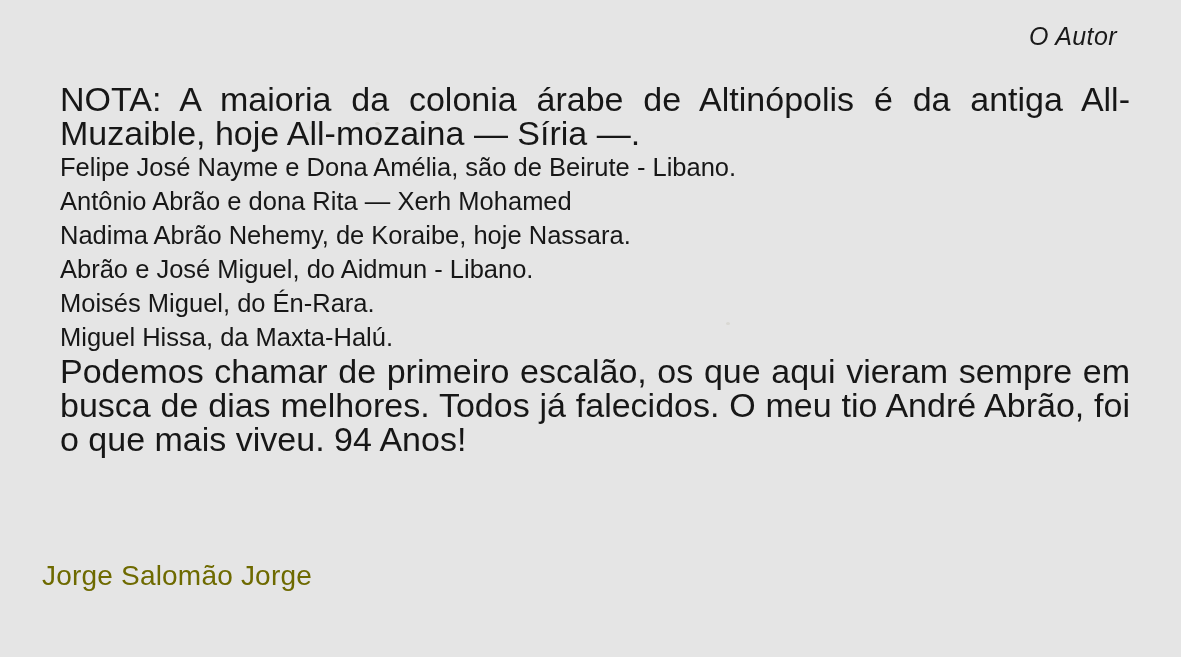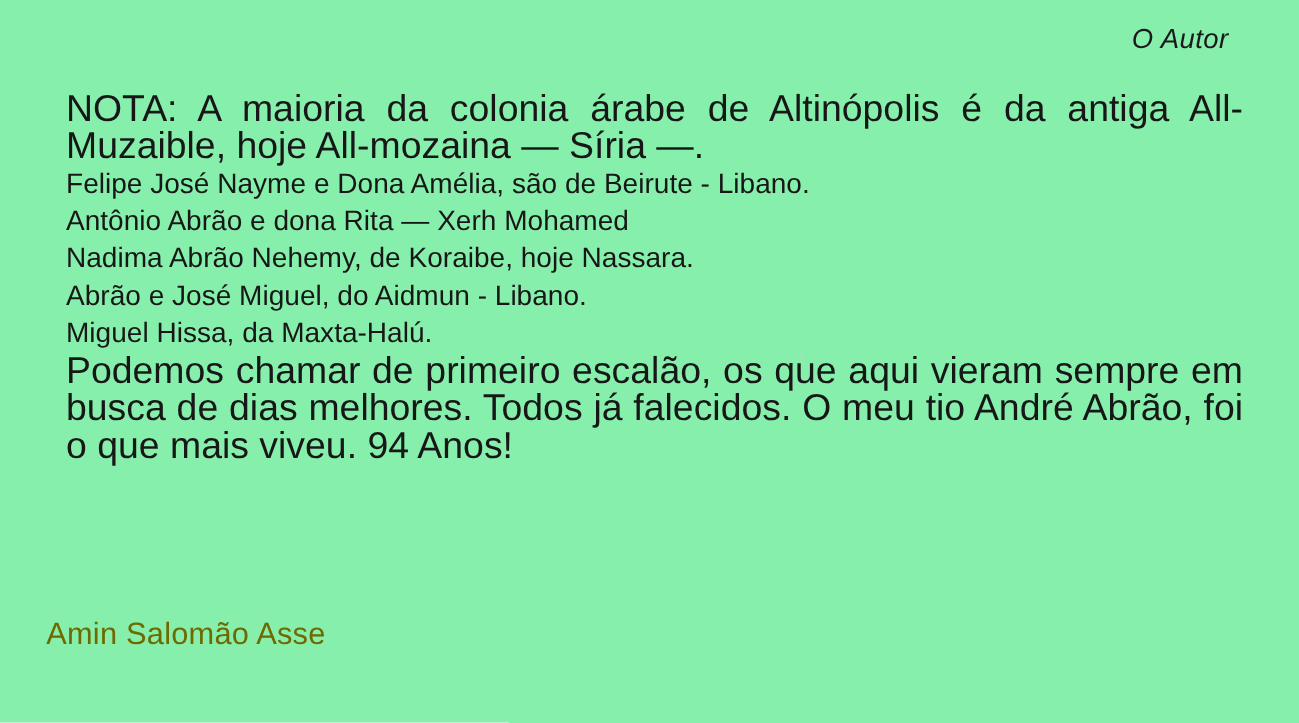--- a/index.html
+++ b/index.html
@@ -11,21 +11,21 @@
     width: 1181px;
     height: 657px;
     position: relative;
     font-family: "Liberation Sans", sans-serif;
     color: #1a1a1a;
     overflow: hidden;
   }
   .page {
     position: absolute;
     inset: 0;
-    background: #86efac;
+    background: #e5e5e5;
   }
   .byline {
     position: absolute;
     top: 22px;
     right: 64px;
     font-style: italic;
     font-size: 25px;
     letter-spacing: 0.4px;
     color: #1a1a1a;
     white-space: nowrap;
@@ -77,20 +77,21 @@
   <div class="speck" style="left:886px; top:380px; width:3px; height:3px;"></div>
 
   <div class="byline">O Autor</div>
 
   <div class="body-block">
     <div class="just-para">NOTA: A maioria da colonia árabe de Altinópolis é da antiga All-Muzaible, hoje All-mozaina — Síria —.</div>
     <div class="line">Felipe José Nayme e Dona Amélia, são de Beirute - Libano.</div>
     <div class="line">Antônio Abrão e dona Rita — Xerh Mohamed</div>
     <div class="line">Nadima Abrão Nehemy, de Koraibe, hoje Nassara.</div>
     <div class="line">Abrão e José Miguel, do Aidmun - Libano.</div>
+    <div class="line">Moisés Miguel, do Én-Rara.</div>
     <div class="line">Miguel Hissa, da Maxta-Halú.</div>
 
     <div class="just-para">Podemos chamar de primeiro escalão, os que aqui vieram sempre em busca de dias melhores. Todos já falecidos. O meu tio André  Abrão, foi o que mais viveu. 94 Anos!</div>
   </div>
 
-  <div class="signature">Amin Salomão Asse</div>
+  <div class="signature">Jorge Salomão Jorge</div>
 
 </div>
 
 </body></html>

